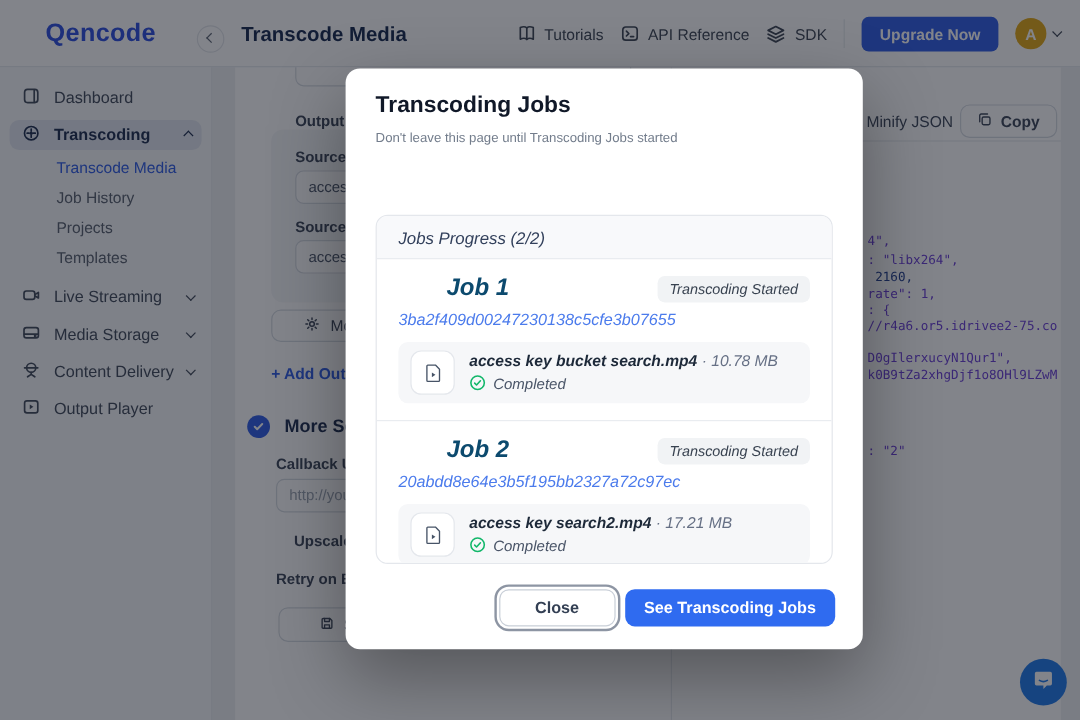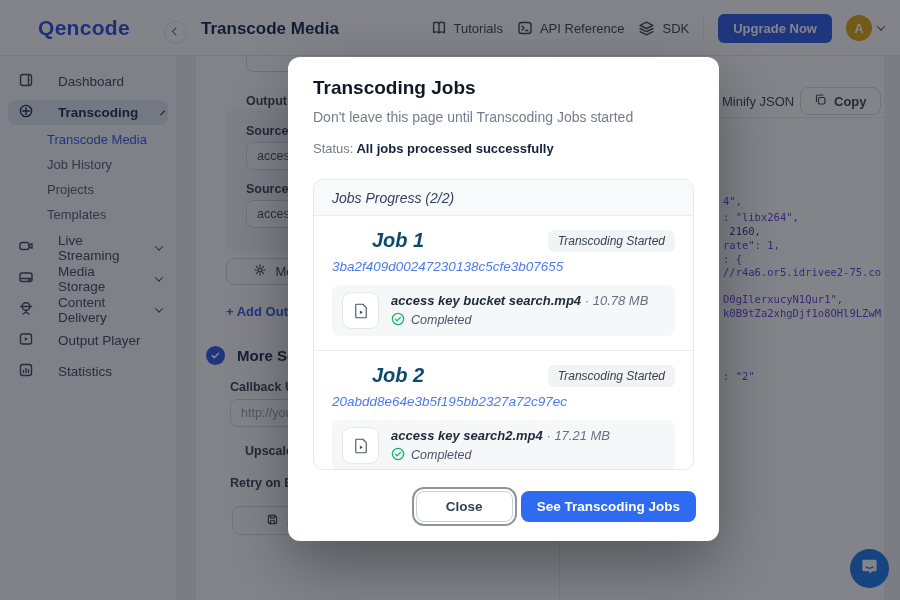--- a/index.html
+++ b/index.html
@@ -26,21 +26,21 @@
             font-weight:bold; display:flex; align-items:center; justify-content:center; }
   .chev { display:inline-block; width:6px; height:6px; border-right:1.6px solid currentColor;
           border-bottom:1.6px solid currentColor; }
   .chev.down { transform:rotate(45deg) translate(-1px,-1px); }
   .chev.up { transform:rotate(-135deg); }
   .chev.left { transform:rotate(135deg) translate(-1px,1px); }
 
   
   .sidebar { position:absolute; top:56px; left:0; width:177px; bottom:0; background:#f7f8fa;
              border-right:1px solid #e7eaee; z-index:1; padding-top:10px; }
-  .side-row { display:flex; align-items:center; gap:24px; height:31px; padding:0 14px 0 18px;
+  .side-row { display:flex; align-items:center; gap:11px; height:31px; padding:0 14px 0 18px;
               font-size:13.5px; color:#404a5a; cursor:pointer; }
   .side-row svg { flex:0 0 auto; }
   .side-row .grow { flex:1; }
   .side-row.active { background:#e1e7f0; border-radius:8px; margin:3px 8px; height:25px; padding:0 8px 0 10px;
                      font-weight:bold; color:#1d2c4f; }
   .side-sub { height:23px; padding-left:47px; display:flex; align-items:center; font-size:13px;
               color:#58616f; cursor:pointer; margin:2px 0; }
   .side-sub.active { color:#2e5ce6; }
 
   
@@ -74,21 +74,21 @@
 
   
   .chat-fab { position:absolute; right:11px; bottom:12px; width:39px; height:39px; border-radius:50%;
               background:#1f7aeb; z-index:2; display:flex; align-items:center; justify-content:center; cursor:pointer; }
 
   
   .overlay { position:absolute; inset:0; background:rgba(16,20,30,0.52); z-index:5; }
   .modal { position:absolute; left:288px; top:57px; width:431px; height:484px; background:#fff;
            border-radius:12px; box-shadow:0 24px 60px rgba(0,0,0,.35); z-index:10; }
   .m-title { position:absolute; left:25px; top:20px; font-size:19px; font-weight:bold; color:#101828; }
-  .m-sub { position:absolute; left:25px; top:52px; font-size:14px; color:#737d8c; }
+  .m-sub { position:absolute; left:25px; top:52px; font-size:11px; color:#737d8c; }
   .m-status { position:absolute; left:25px; top:84px; font-size:13px; color:#737d8c; }
   .m-status b { color:#14213d; margin-left:3px; }
   .jobs-panel { position:absolute; left:25px; top:122px; width:381px; height:291px;
                 border:1px solid #e4e7ec; border-radius:10px; background:#fff; overflow:hidden;font-style:italic; }
   .jobs-head { height:36px; background:#f8f9fb; border-bottom:1px solid #e9ecf0; display:flex;
                align-items:center; padding:0 18px; font-size:14px; color:#33415c; }
   .job-block { padding:13px 18px 14px; }
   .job-block + .job-block { border-top:1px solid #e9ecf0; }
   .job-row1 { display:flex; align-items:center; justify-content:space-between; }
   .job-name { font-size:20px; font-weight:bold; color:#0c4a6e;margin-left:40px; }
@@ -217,29 +217,20 @@
     </div>
     <div class="side-row">
       <span>
         <svg width="16" height="16" viewBox="0 0 16 16" fill="none" stroke="#404a5a" stroke-width="1.4">
           <rect x="2.5" y="3" width="11" height="10" rx="2"></rect>
             <path d="M6.8 6l3 2-3 2z" fill="#404a5a" stroke="none"></path>
         </svg>
       </span>
       <span class="grow">Output Player</span>
     </div>
-    <div class="side-row">
-      <span>
-        <svg width="16" height="16" viewBox="0 0 16 16" fill="none" stroke="#404a5a" stroke-width="1.4">
-          <rect x="2.5" y="2.5" width="11" height="11" rx="2.5"></rect>
-            <path d="M5.5 10.5V8.5M8 10.5V6.5M10.5 10.5V7.8"></path>
-        </svg>
-      </span>
-      <span class="grow">Statistics</span>
-    </div>
   </div>
 
   <div class="main">
 
     <div class="card-left">
       <input class="finput" style="left: 50px; top: -12px; width: 280px;">
       <div class="flabel" style="left:50px; top:38px;">Output Path</div>
       <div class="subpanel">
         <div class="flabel" style="left:20px; top:16px;">Source</div>
         <input class="finput" style="left: 20px; top: 34px; width: 290px;" value="access key bucket search.mp4">
@@ -314,23 +305,20 @@
         <path d="M6.5 10.5c2.3 1.5 4.7 1.5 7 0" fill="none" stroke="#1f7aeb" stroke-width="1.4"></path>
       </svg>
     </span>
   </div>
 
   <div class="overlay"></div>
 
   <div class="modal">
     <div class="m-title">Transcoding Jobs</div>
     <div class="m-sub">Don't leave this page until Transcoding Jobs started</div>
-    <div class="m-status">
-      <span>Status:</span><b>All jobs processed successfully</b>
-    </div>
 
     <div class="jobs-panel">
       <div class="jobs-head">Jobs Progress (2/2)</div>
 
       <div class="job-block">
         <div class="job-row1">
           <span class="job-name">Job 1</span>
           <span class="job-badge">Transcoding Started</span>
         </div>
         <div class="job-uuid">3ba2f409d00247230138c5cfe3b07655</div>

